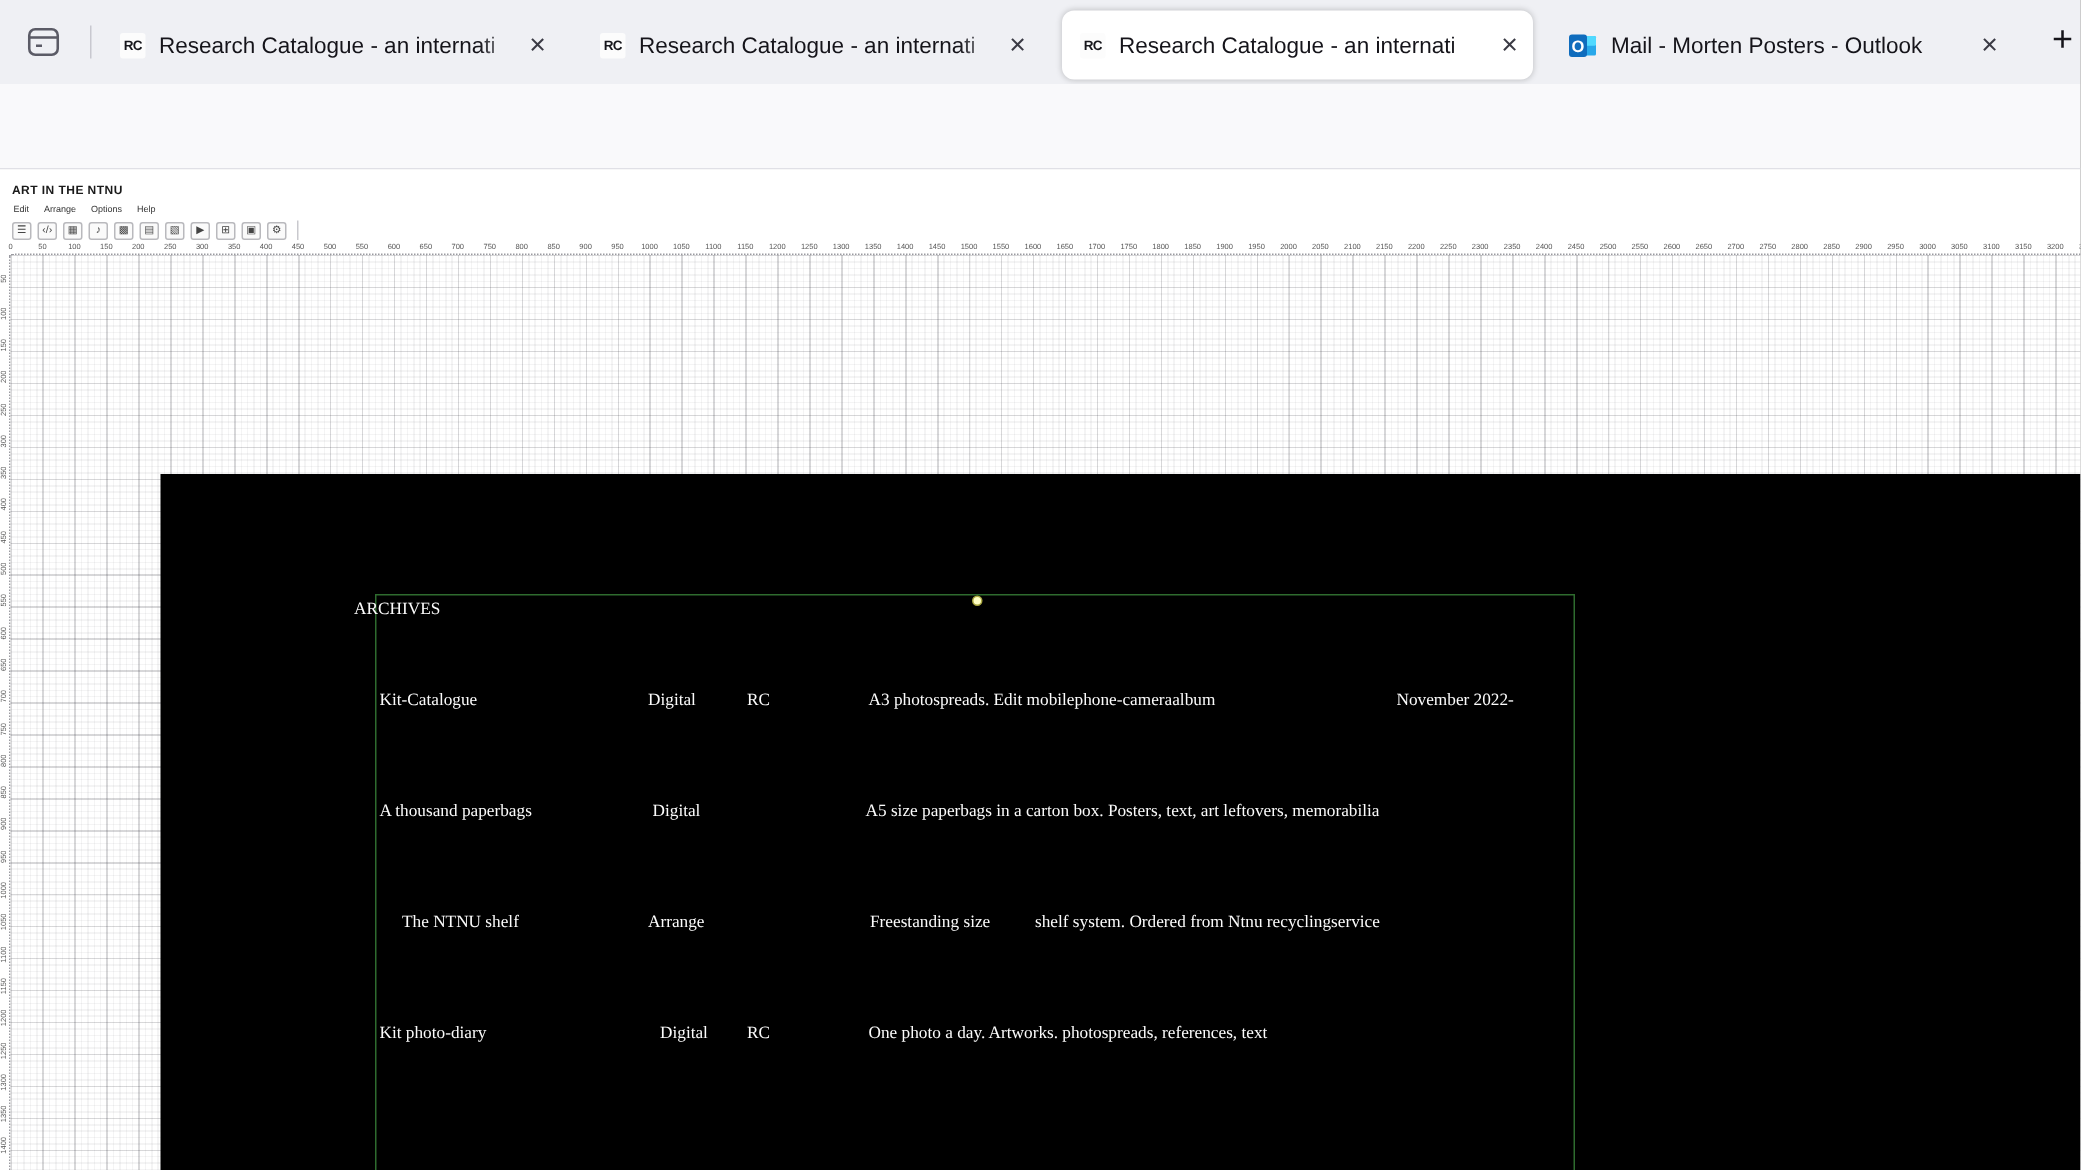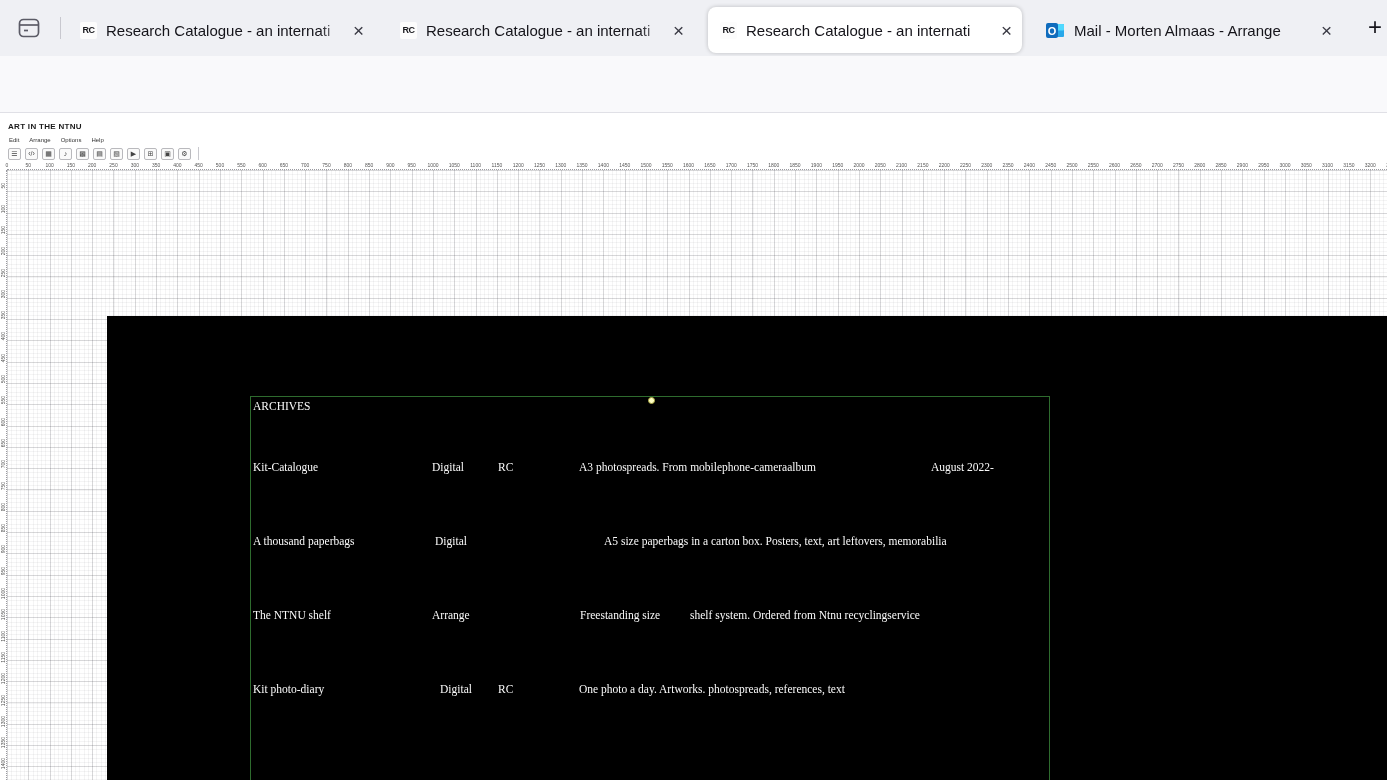--- a/index.html
+++ b/index.html
@@ -115,21 +115,21 @@
 
   <div class="tab" style="left:1034px; width:308px;">
     <span class="favicon-ol">
       <svg width="19" height="17" viewBox="0 0 19 17">
         <rect x="7" y="2" width="11" height="13" rx="1" fill="#28a8ea"></rect>
         <rect x="7" y="2" width="11" height="6.5" rx="1" fill="#50d9ff"></rect>
         <rect x="0" y="1" width="12" height="15" rx="2" fill="#0f6cbd"></rect>
         <text x="6" y="12.5" font-size="11" font-weight="bold" fill="#fff" text-anchor="middle" font-family="Liberation Sans, sans-serif">O</text>
       </svg>
     </span>
-    <span class="tab-title">Mail - Morten Almaas - Arrange</span>
+    <span class="tab-title">Mail - Morten Posters - Outlook</span>
     <span class="tab-close">×</span>
   </div>
 
   <div class="newtab-btn">+</div>
 </div>
 
 <div class="navbar">
   <div class="nav-btn" style="left:18px;">←</div>
   <div class="nav-btn disabled" style="left:69px;">→</div>
   <div class="nav-btn" style="left:120px; font-size:19px;">⟳</div>
@@ -290,33 +290,33 @@
       <span style="top: 609.7px;">1450</span>
     </div>
 
   <div class="gridcanvas"></div>
 
   <div class="blackboard"></div>
 
   <div class="selection-box"></div>
   <div class="sel-handle"></div>
 
-  <div class="rc-text" style="left:253px; top:287px;">ARCHIVES</div>
+  <div class="rc-text" style="left:236px; top:287px;">ARCHIVES</div>
 
   <div class="rc-text" style="left:253px; top:348px;">Kit-Catalogue</div>
   <div class="rc-text" style="left:432px; top:348px;">Digital</div>
   <div class="rc-text" style="left:498px; top:348px;">RC</div>
-  <div class="rc-text" style="left:579px; top:348px;">A3 photospreads. From mobilephone-cameraalbum</div>
-  <div class="rc-text" style="left:931px; top:348px;">August 2022-</div>
+  <div class="rc-text" style="left:579px; top:348px;">A3 photospreads. Edit mobilephone-cameraalbum</div>
+  <div class="rc-text" style="left:931px; top:348px;">November 2022-</div>
 
   <div class="rc-text" style="left:253px; top:422px;">A thousand paperbags</div>
   <div class="rc-text" style="left:435px; top:422px;">Digital</div>
-  <div class="rc-text" style="left:577px; top:422px;margin-left:27px;">A5 size paperbags in a carton box.  Posters, text, art leftovers, memorabilia</div>
-
-  <div class="rc-text" style="left:253px; top:496px;text-align:center;">The NTNU shelf</div>
+  <div class="rc-text" style="left:577px; top:422px;">A5 size paperbags in a carton box.  Posters, text, art leftovers, memorabilia</div>
+
+  <div class="rc-text" style="left:268px; top:496px;text-align:center;">The NTNU shelf</div>
   <div class="rc-text" style="left:432px; top:496px;">Arrange</div>
   <div class="rc-text" style="left:580px; top:496px;">Freestanding size</div>
   <div class="rc-text" style="left:690px; top:496px;">shelf system. Ordered from Ntnu recyclingservice</div>
 
   <div class="rc-text" style="left:253px; top:570px;">Kit photo-diary</div>
   <div class="rc-text" style="left:440px; top:570px;">Digital</div>
   <div class="rc-text" style="left:498px; top:570px;">RC</div>
   <div class="rc-text" style="left:579px; top:570px;">One photo a day.  Artworks. photospreads, references, text</div>
 </div>
 

